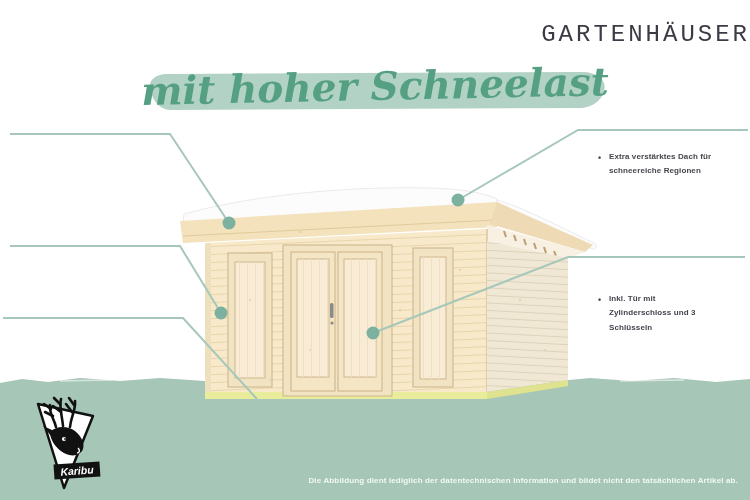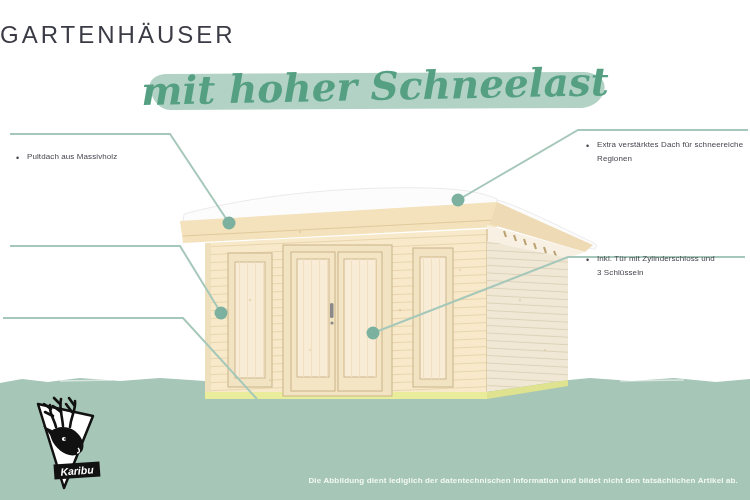--- a/index.html
+++ b/index.html
@@ -2,40 +2,40 @@
 <html><head>
 <meta charset="utf-8">
 <style>
   html,body{margin:0;padding:0;background:#e8e8e8;}
   .canvas{
     position:relative;width:750px;height:500px;background:#ffffff;
     overflow:hidden;font-family:"Liberation Sans",sans-serif;margin:0 auto;
   }
   .scene{position:absolute;left:0;top:0;z-index:1;}
   .page-title{
-    position:absolute;left:0;top:21px;width:750px;text-align:left;z-index:3;
-    font-size:24px;letter-spacing:3px;font-weight:400;color:#3b3b45;
+    position:absolute;left:0;top:21px;width:750px;text-align:right;z-index:3;
+    font-size:24px;letter-spacing:3px;font-weight:400;color:#3b3b45;font-family:Liberation Mono, monospace;
   }
   .page-subtitle{
     position:absolute;left:0;top:63px;width:750px;text-align:center;z-index:3;
     font-family:"DejaVu Serif",serif;font-style:italic;font-weight:bold;
     font-size:39px;color:#55a083;transform:rotate(-1.2deg);letter-spacing:0px;
   }
   .note{
     position:absolute;z-index:3;font-size:8px;letter-spacing:0.1px;
     color:#45454e;line-height:1.8;
   }
-  .note ul{margin:4px;padding:0;list-style:none;}
+  .note ul{margin:16px;padding:0;list-style:none;font-weight:bold;}
   .note li{position:relative;padding-left:13px;}
   .note li::before{content:"\2022";position:absolute;left:2px;top:0;font-size:9px;}
   #note-roof-material{left:10px;top:146px;width:180px;}
   #note-walls{left:10px;top:251px;width:168px;}
   #note-floor{left:10px;top:325px;width:168px;}
   #note-snow{left:580px;top:134px;width:170px;}
-  #note-door{left:580px;top:248px;width:145px;}
+  #note-door{left:580px;top:276px;width:145px;}
   .disclaimer{
     position:absolute;right:12px;top:476px;z-index:3;
     font-size:8px;font-weight:700;letter-spacing:0.15px;color:#f2f8f4;margin-left:21px;
   }
 </style>
 </head>
 <body>
 
 <div class="canvas">
 
@@ -173,25 +173,20 @@
       <g transform="rotate(-4 77 471)">
         <rect x="54" y="463" width="46" height="15" fill="#111111"></rect>
         <text x="77" y="474.5" text-anchor="middle" fill="#ffffff" font-family="Liberation Sans, sans-serif" font-size="10.5" font-weight="bold" font-style="italic">Karibu</text>
       </g>
     </g>
   </svg>
 
   <div class="page-title">GARTENHÄUSER</div>
   <div class="page-subtitle">mit hoher Schneelast</div>
 
-  <div class="note" id="note-roof-material">
-    <ul>
-      <li>Pultdach aus Massivholz</li>
-    </ul>
-  </div>
 
 
 
   <div class="note" id="note-snow">
     <ul>
       <li>Extra verstärktes Dach für schneereiche Regionen</li>
     </ul>
   </div>
 
   <div class="note" id="note-door">

